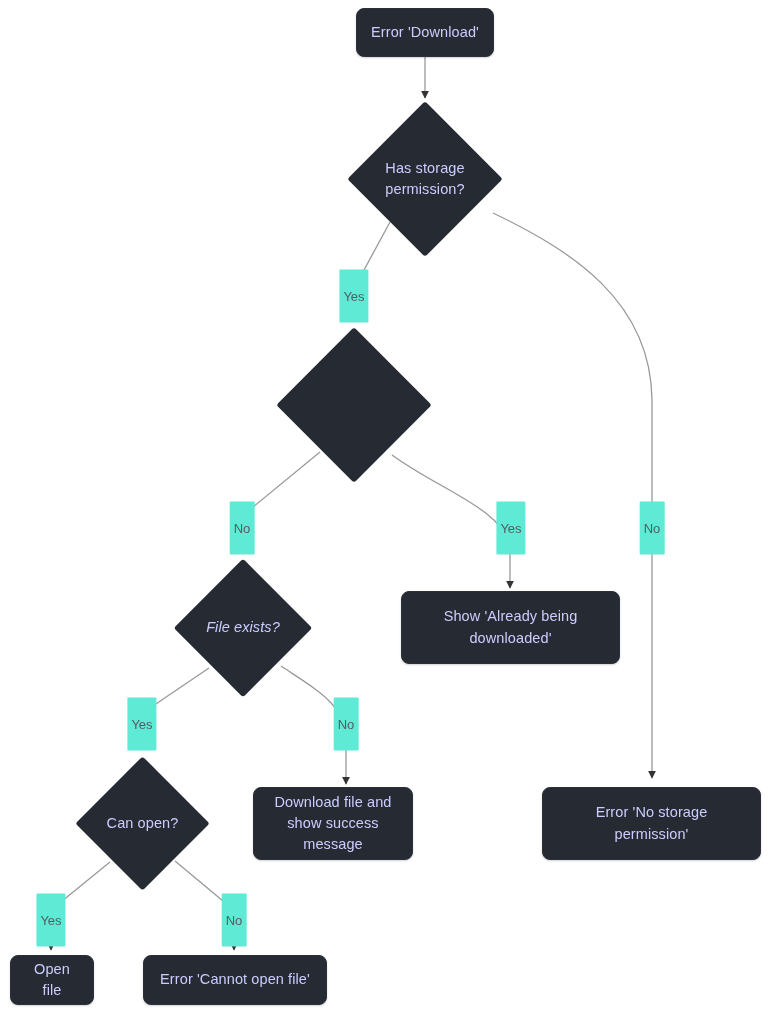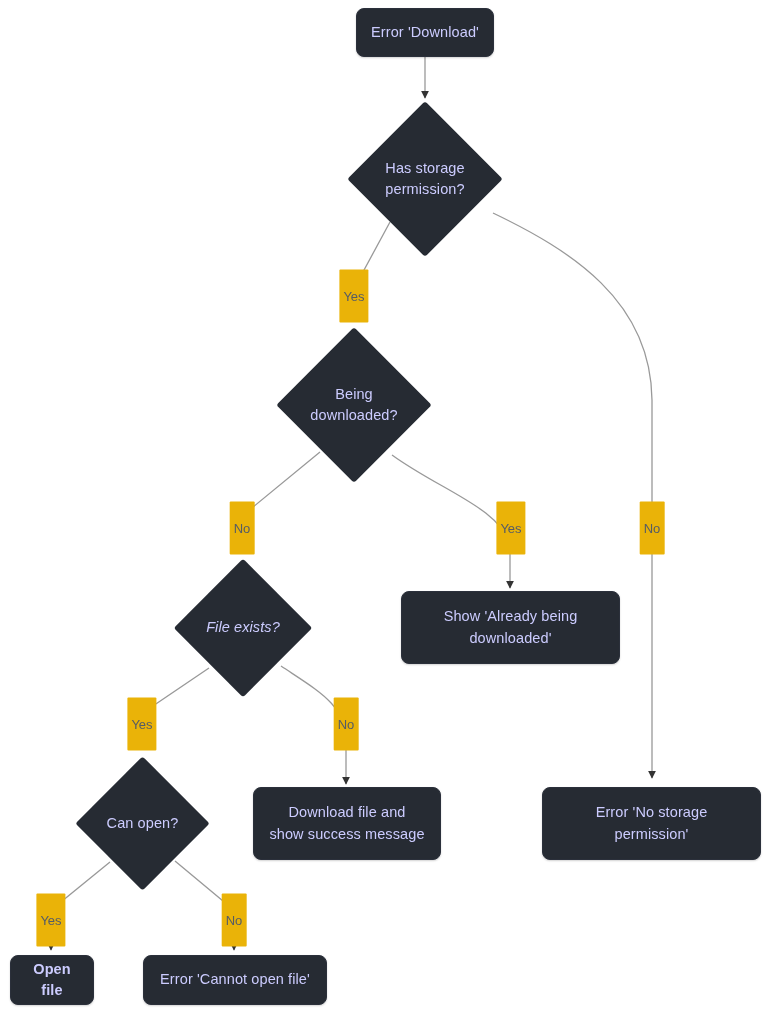--- a/index.html
+++ b/index.html
@@ -63,21 +63,21 @@
   .node.diamond .node-label {
     position: relative;
     z-index: 1;
   }
   .node-label {
     white-space: pre-line;
     display: block;
   }
   .edge-label {
     position: absolute;
-    background: #eab308;
+    background: #5eead4;
     color: #555c66;
     font-size: 13px;
     line-height: 1;
     padding: 20px 4px;
     border-radius: 1px;
     transform: translate(-50%, -50%);
     white-space: nowrap;
   }
 </style>
 </head>
@@ -116,22 +116,20 @@
   </div>
 
   <div class="node diamond" style="left:370px; top:124px; width:110px; height:110px;">
     <span class="diamond-shape"></span>
     <span class="node-label" style="width:160px;">Has storage
 permission?</span>
   </div>
 
   <div class="node diamond" style="left:299px; top:350px; width:110px; height:110px;">
     <span class="diamond-shape"></span>
-    <span class="node-label" style="width:160px;">Being
-downloaded?</span>
   </div>
 
   <div class="node diamond" style="left:194px; top:579px; width:98px; height:98px;">
     <span class="diamond-shape"></span>
     <span class="node-label" style="width:140px;font-style:italic;">File exists?</span>
   </div>
 
   <div class="node diamond" style="left:95px; top:776px; width:95px; height:95px;">
     <span class="diamond-shape"></span>
     <span class="node-label" style="width:130px;">Can open?</span>
@@ -140,26 +138,26 @@
   <div class="node rect" style="left:401px; top:591px; width:219px; height:73px;">
     <span class="node-label">Show 'Already being
 downloaded'</span>
   </div>
 
   <div class="node rect" style="left:542px; top:787px; width:219px; height:73px;text-align:center;">
     <span class="node-label">Error 'No storage
 permission'</span>
   </div>
 
-  <div class="node rect" style="left:253px; top:787px; width:188px; height:73px;">
+  <div class="node rect" style="left:253px; top:787px; width:160px; height:73px;">
     <span class="node-label">Download file and
 show success message</span>
   </div>
 
-  <div class="node rect" style="left:10px; top:955px; width:84px; height:50px;font-weight:bold;">
+  <div class="node rect" style="left:10px; top:955px; width:84px; height:50px;">
     <span class="node-label">Open file</span>
   </div>
 
   <div class="node rect" style="left:143px; top:955px; width:184px; height:50px;">
     <span class="node-label">Error 'Cannot open file'</span>
   </div>
 
   <span class="edge-label" style="left:354px; top:296px;">Yes</span>
 
   <span class="edge-label" style="left:652px; top:528px;">No</span>

